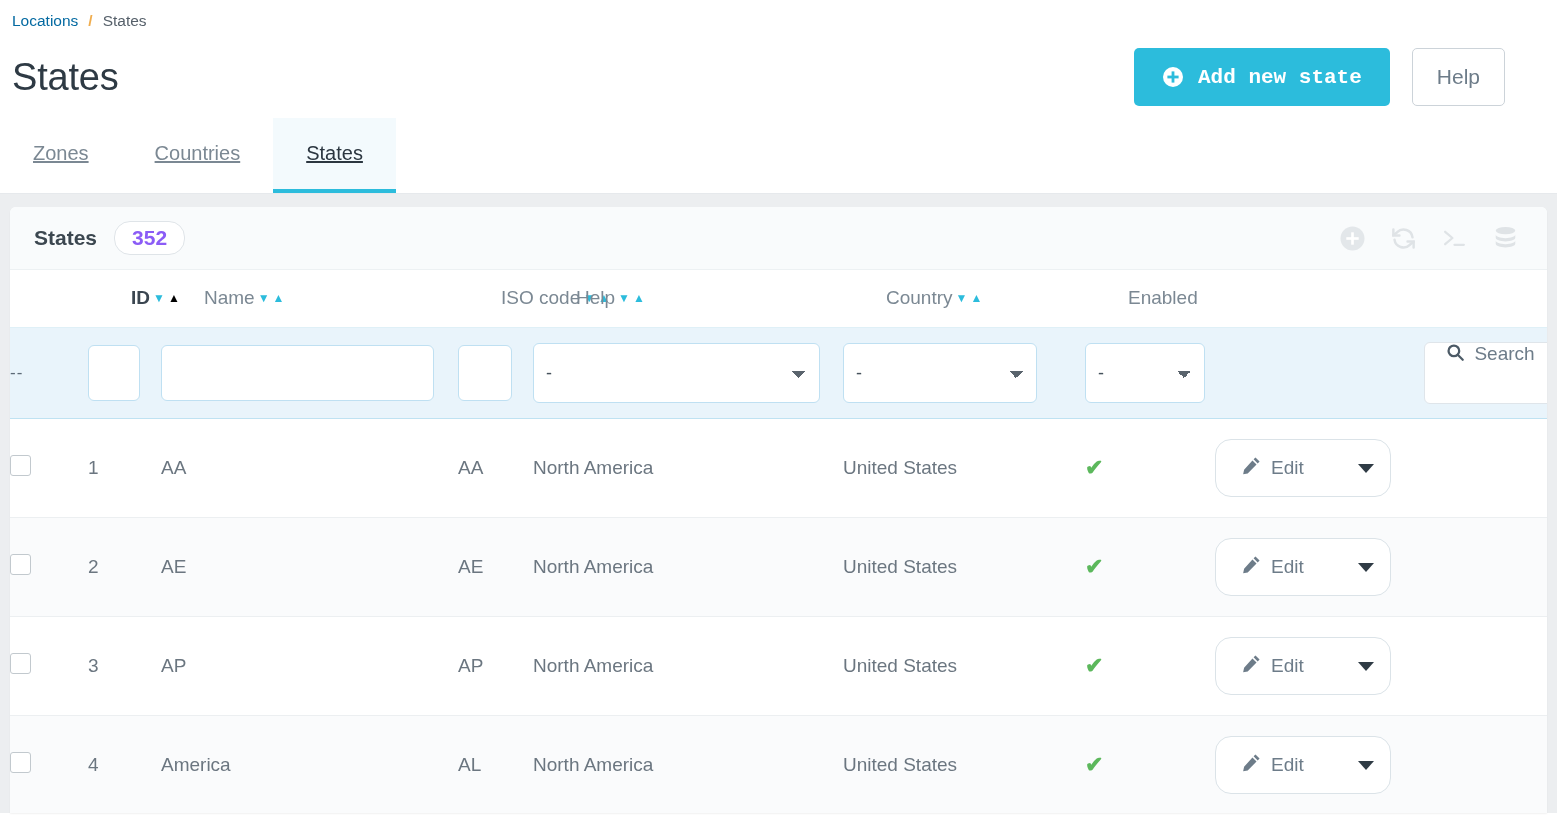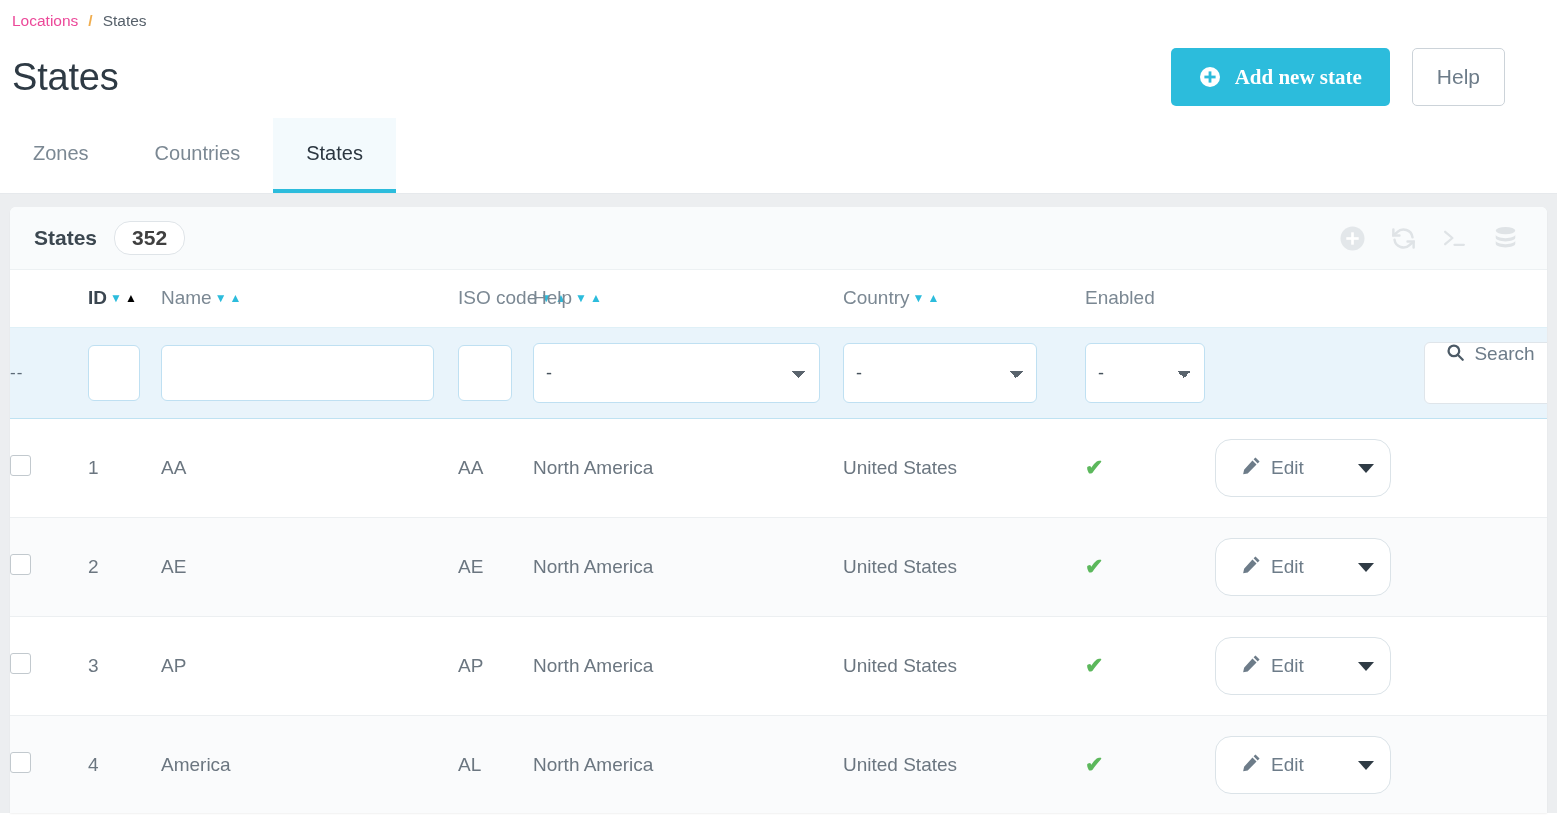--- a/index.html
+++ b/index.html
@@ -13,21 +13,21 @@
   
   .breadcrumb {
     padding: 12px 0 0 12px;
     font-size: 15.5px;
     color: #9aa4ad;
     display: flex;
     align-items: center;
     gap: 10px;
     height: 30px;
   }
-  .breadcrumb a { color: #ec4899; text-decoration: none; }
+  .breadcrumb a { color: #0369a1; text-decoration: none; }
   .breadcrumb .crumb-sep { color: #f0ad4e; font-weight: 600; }
   .breadcrumb .crumb-current { color: #56606a; }
 
   
   .title-row {
     display: flex;
     align-items: center;
     justify-content: space-between;
     padding: 6px 52px 0 12px;
     height: 88px;
@@ -45,21 +45,21 @@
     border: none;
     border-radius: 5px;
     height: 58px;
     padding: 0 28px;
     font-size: 21px;
     font-weight: 700;
     display: flex;
     align-items: center;
     gap: 14px;
     cursor: pointer;
-    font-family: Liberation Serif, serif;
+    font-family: Liberation Mono, monospace;
   }
   .btn-outline {
     background: #ffffff;
     color: #6d7c89;
     border: 1px solid #ccd3d9;
     border-radius: 5px;
     height: 58px;
     padding: 0 24px;
     font-size: 21px;
     cursor: pointer;
@@ -81,20 +81,21 @@
   }
   .tab {
     display: flex;
     align-items: center;
     padding: 0 33px;
     font-size: 20px;
     color: #7b8893;
     cursor: pointer;
     border-bottom: 4px solid transparent;
     background: transparent;
+    text-decoration: underline;
   }
   .tab.active {
     color: #2b3640;
     background: #f3fafd;
     border-bottom: 4px solid #2cbcdc;
   }
 
   
   .page-body {
     background: #eceef0;
@@ -118,21 +119,21 @@
     border-bottom: 1px solid #edf1f3;
   }
   .panel-head-left { display: flex; align-items: center; gap: 17px; }
   .panel-title { font-size: 21px; font-weight: 700; color: #3c4750; }
   .count-badge {
     border: 1px solid #dfe4e8;
     border-radius: 16px;
     padding: 3px 17px;
     font-size: 21px;
     font-weight: 700;
-    color: #404040;
+    color: #8b5cf6;
     background: #ffffff;
     line-height: 1.25;
     text-align: right;
   }
   .panel-head-icons { display: flex; align-items: center; gap: 24px; }
   .head-icon { color: #dfe3e6; cursor: pointer; display: flex; align-items: center; }
 
   
   table.grid { width: 100%; border-collapse: collapse; table-layout: fixed; }
   .col-chk   { width: 78px; }
@@ -147,21 +148,21 @@
   thead th {
     font-size: 19px;
     font-weight: 400;
     color: #7b8893;
     text-align: left;
     padding: 17px 0 18px 0;
     border-bottom: 1px solid #dff0f7;
     vertical-align: middle;
     white-space: nowrap;
   }
-  th .hdr { display: inline-flex; align-items: center; gap: 3px; }
+  th .hdr { display: inline-flex; align-items: center; gap: 3px; margin-left: 43px; }
   th.sorted-col .hdr-label { color: #3b4650; font-weight: 700; }
   .arw { font-size: 12px; line-height: 1; color: #2cbcdc; cursor: pointer; }
   .arw.active { color: #000000; }
   .hdr-label { cursor: pointer; }
 
   
   tr.filter-row td {
     background: #e9f4fb;
     border-top: 1px solid #bfe2f2;
     border-bottom: 1px solid #bfe2f2;

